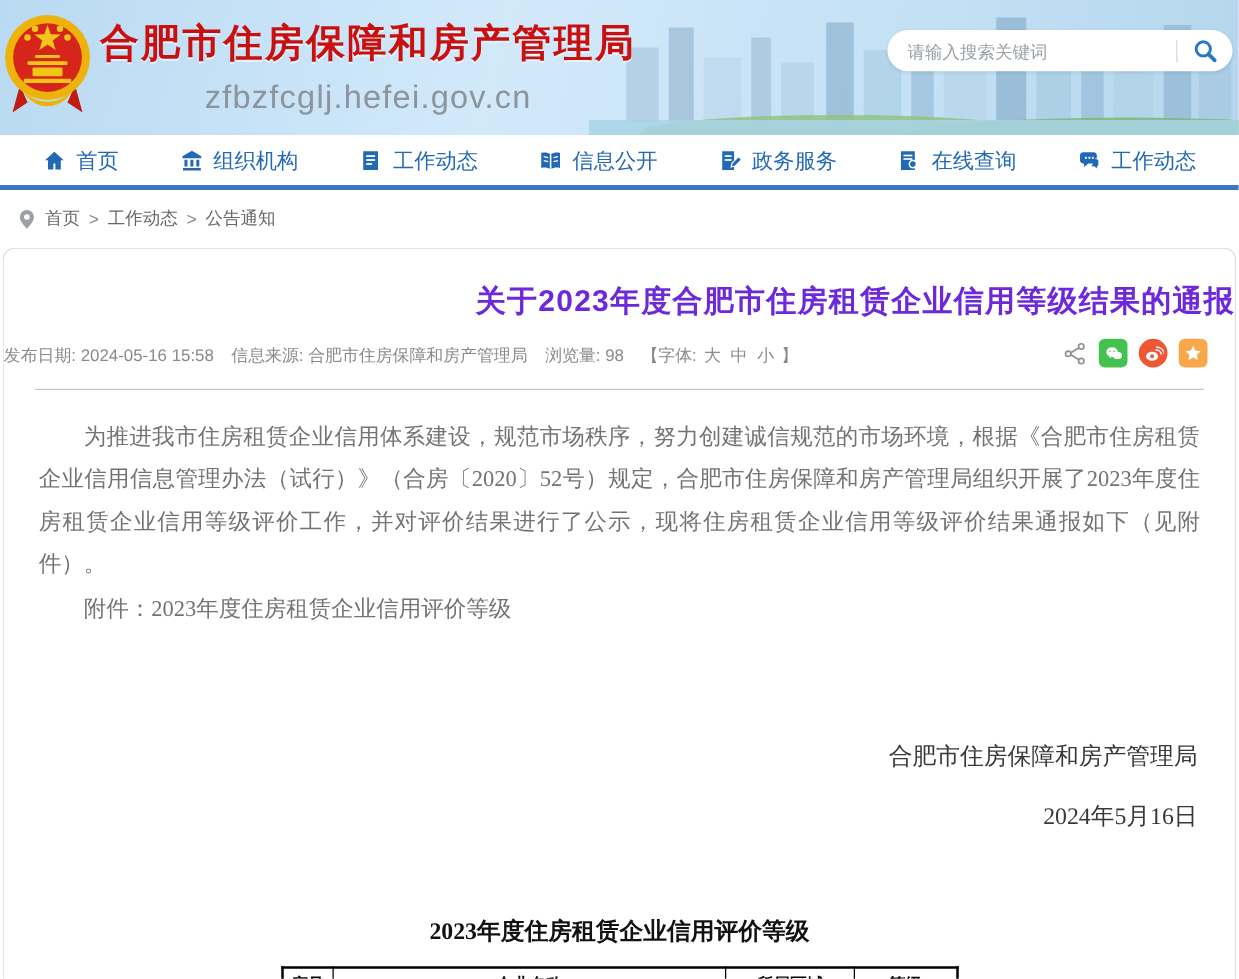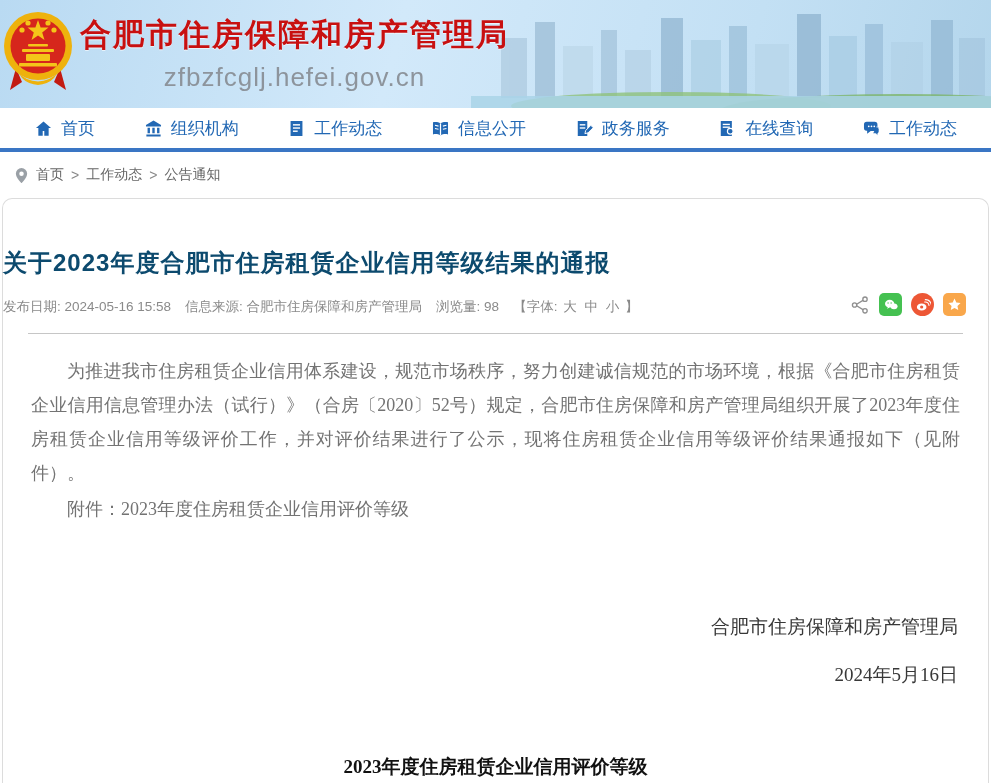--- a/index.html
+++ b/index.html
@@ -36,22 +36,22 @@
 
   
   .breadcrumb { height:46px; display:flex; align-items:center; gap:7px;
     padding-left:14px; font-size:14px; color:#666; background:#fff; }
   .crumb { cursor:pointer; }
   .crumb-sep { color:#888; }
 
   
   .content-box { margin:0 2px; border:1px solid #dcdcdc; border-bottom:none;
     border-radius:10px 10px 0 0; background:#fff; height:700px; }
-  .article-title { text-align:left; font-size:24px; font-weight:bold; color:#0c4a6e;
-    margin-top:48px; letter-spacing:1px; }
+  .article-title { text-align:right; font-size:24px; font-weight:bold; color:#6d28d9;
+    margin-top:26px; letter-spacing:1px; }
   .meta-row { position:relative; margin-top:16px; height:24px; display:flex;
     align-items:center; justify-content:flex-start; gap:14px; font-size:13.5px; color:#8a8a8a; }
   .meta-item { white-space:nowrap; }
   .font-size-ctl span.szbtn { cursor:pointer; margin:0 2px; }
   .share-icons { position:absolute; right:22px; top:-2px; display:flex; gap:9px; align-items:center; }
   .share-badge { width:23px; height:23px; border-radius:5px; display:flex;
     align-items:center; justify-content:center; cursor:pointer; }
   .share-badge.round { border-radius:50%; }
   .meta-divider { margin:14px 25px 0 25px; border-bottom:1px solid #c6c6c6; }
 
@@ -122,20 +122,30 @@
       <rect x="26" y="38" width="20" height="2.4" rx="1"></rect>
     </g>
     <path d="M16 66 a26 26 0 0 0 40 0 l-4 6 a22 22 0 0 1 -32 0 z" fill="#eeb20d"></path>
   </svg>
 
   <div class="site-head">
     <div class="site-title">合肥市住房保障和房产管理局</div>
     <div class="site-url">zfbzfcglj.hefei.gov.cn</div>
   </div>
 
+  <div class="searchbox">
+    <input type="text" placeholder="请输入搜索关键词" style="">
+    <div class="search-divider"></div>
+    <button class="search-btn">
+      <svg width="22" height="22" viewBox="0 0 24 24">
+        <circle cx="10.5" cy="10" r="6.2" fill="none" stroke="#2878c8" stroke-width="2.6"></circle>
+        <path d="M15 14.5 L20.5 20" stroke="#2878c8" stroke-width="3.2" stroke-linecap="round"></path>
+      </svg>
+    </button>
+  </div>
 </div>
 
 <div class="nav">
   <div class="nav-item">
     <svg width="19" height="19" viewBox="0 0 24 24" fill="#2268b4">
       <path d="M12 3 L2.5 11.5 h3 V21 h5.5 v-6 h2 v6 H18.5 v-9.5 h3 z"></path>
     </svg>
     <span>首页</span>
   </div>
   <div class="nav-item">

